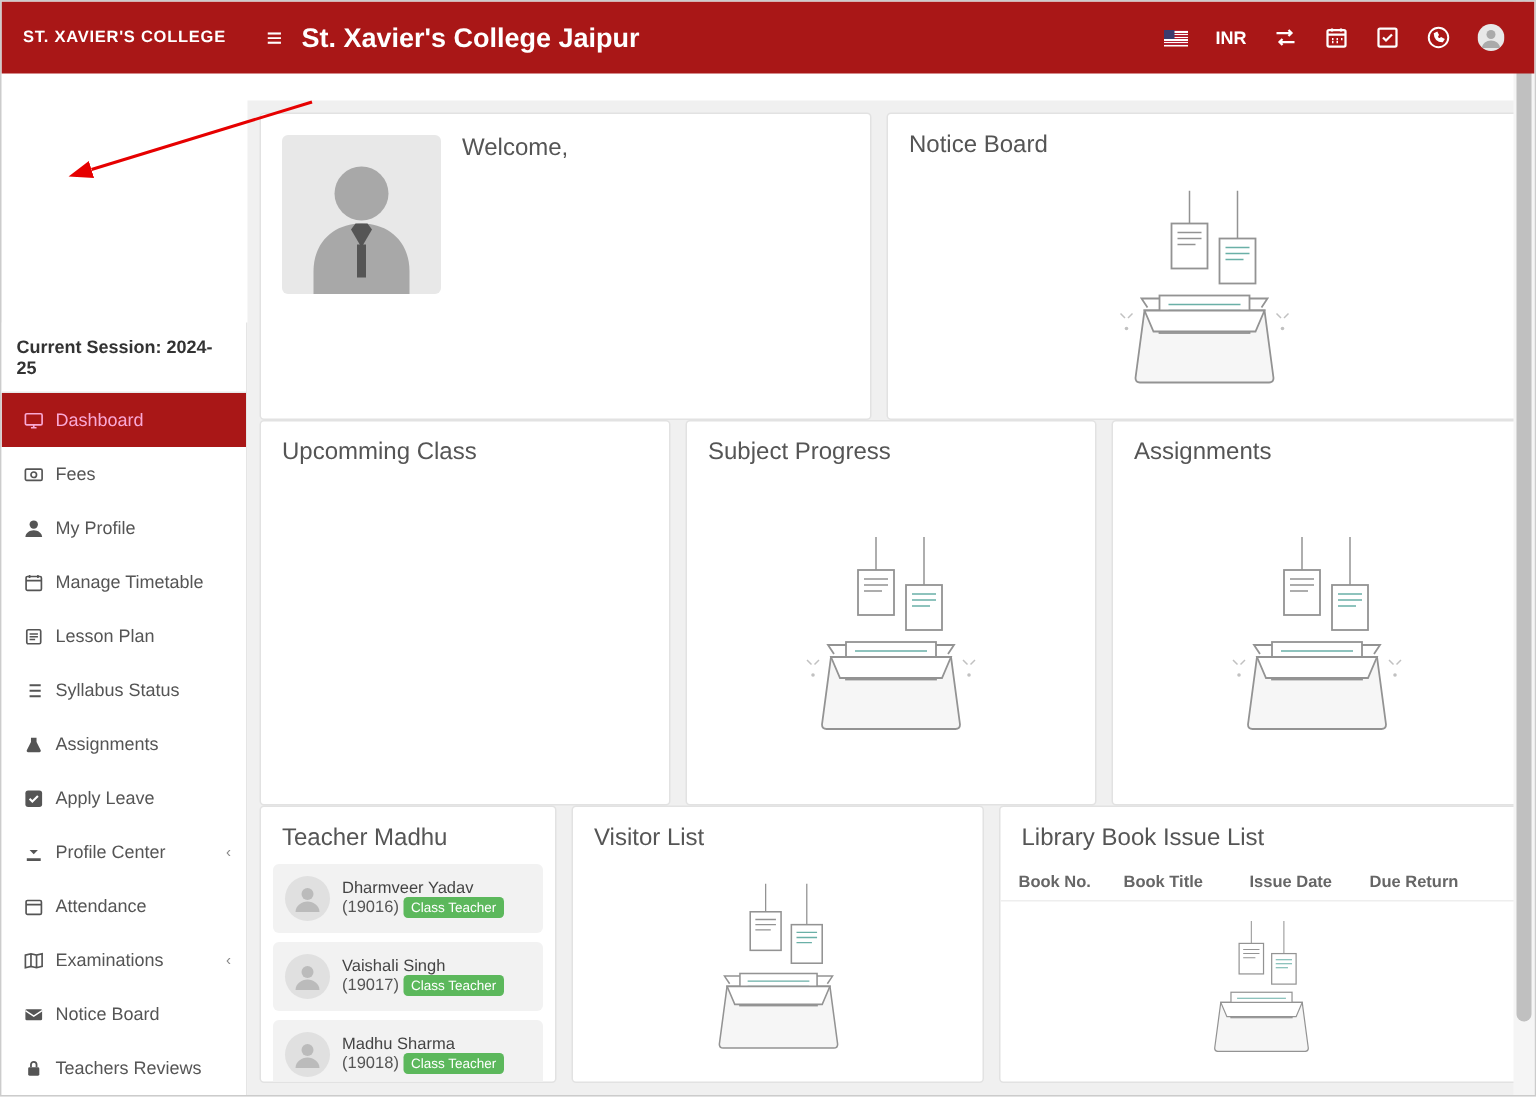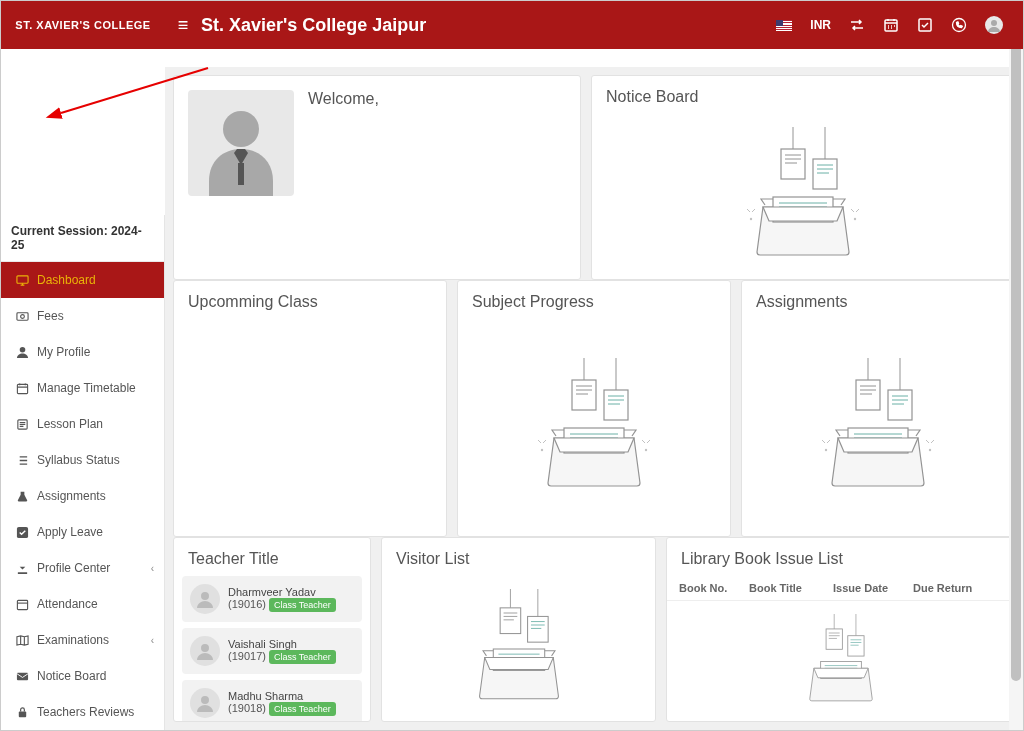--- a/index.html
+++ b/index.html
@@ -66,21 +66,21 @@
   align-items: center;
   padding: 11px 10px 11px 14px;
   font-size: 12px;
   color: #555;
   cursor: pointer;
   gap: 8px;
   position: relative;
 }
 .nav-item.active {
   background: #a91717;
-  color: #eab308;
+  color: #f9a8d4;
 }
 .nav-item .chev {
   position: absolute;
   right: 10px;
   font-size: 10px;
   color: #888;
 }
 .nav-icon { width: 14px; height: 14px; display: inline-flex; align-items: center; justify-content: center; }
 
 .main {
@@ -415,21 +415,21 @@
               <path d="M24 82l3 3M32 82l-3 3" stroke="#bbb" stroke-width="1"></path>
             <circle cx="132" cy="92" r="1.2" fill="#bbb"></circle>
               <path d="M128 82l3 3M136 82l-3 3" stroke="#bbb" stroke-width="1"></path>
           </svg>
         </div>
       </div>
     </div>
 
     <div class="row">
       <div class="card teacher-card">
-        <div class="card-title">Teacher Title</div>
+        <div class="card-title">Teacher Madhu</div>
         <div class="teacher-list">
           <div class="teacher-item">
             <div class="teacher-avatar">
                 <svg width="22" height="22" viewBox="0 0 22 22">
                   <circle cx="11" cy="8" r="4" fill="#bbb"></circle>
                   <path d="M3 20c0-4 4-7 8-7s8 3 8 7" fill="#bbb"></path>
                 </svg>
               </div>
             <div class="teacher-info">
               <div class="teacher-name">Dharmveer Yadav</div>

